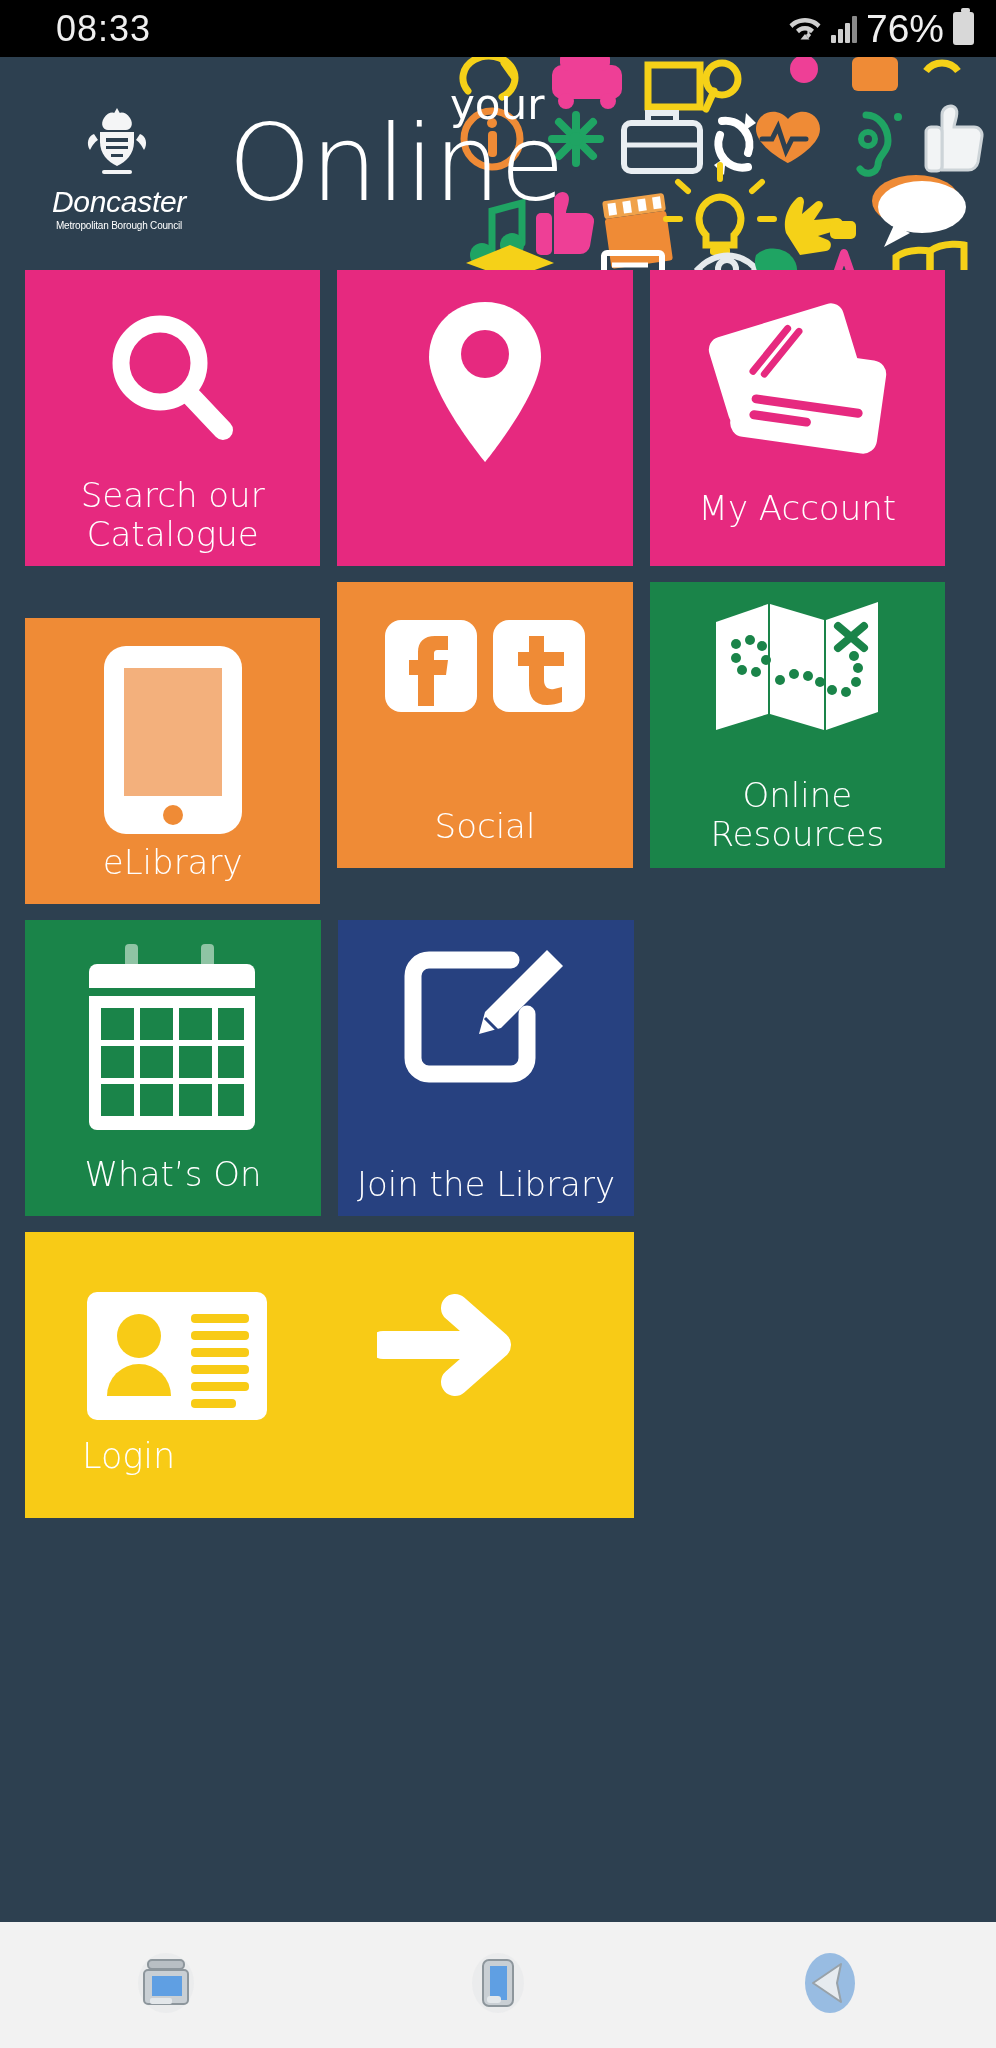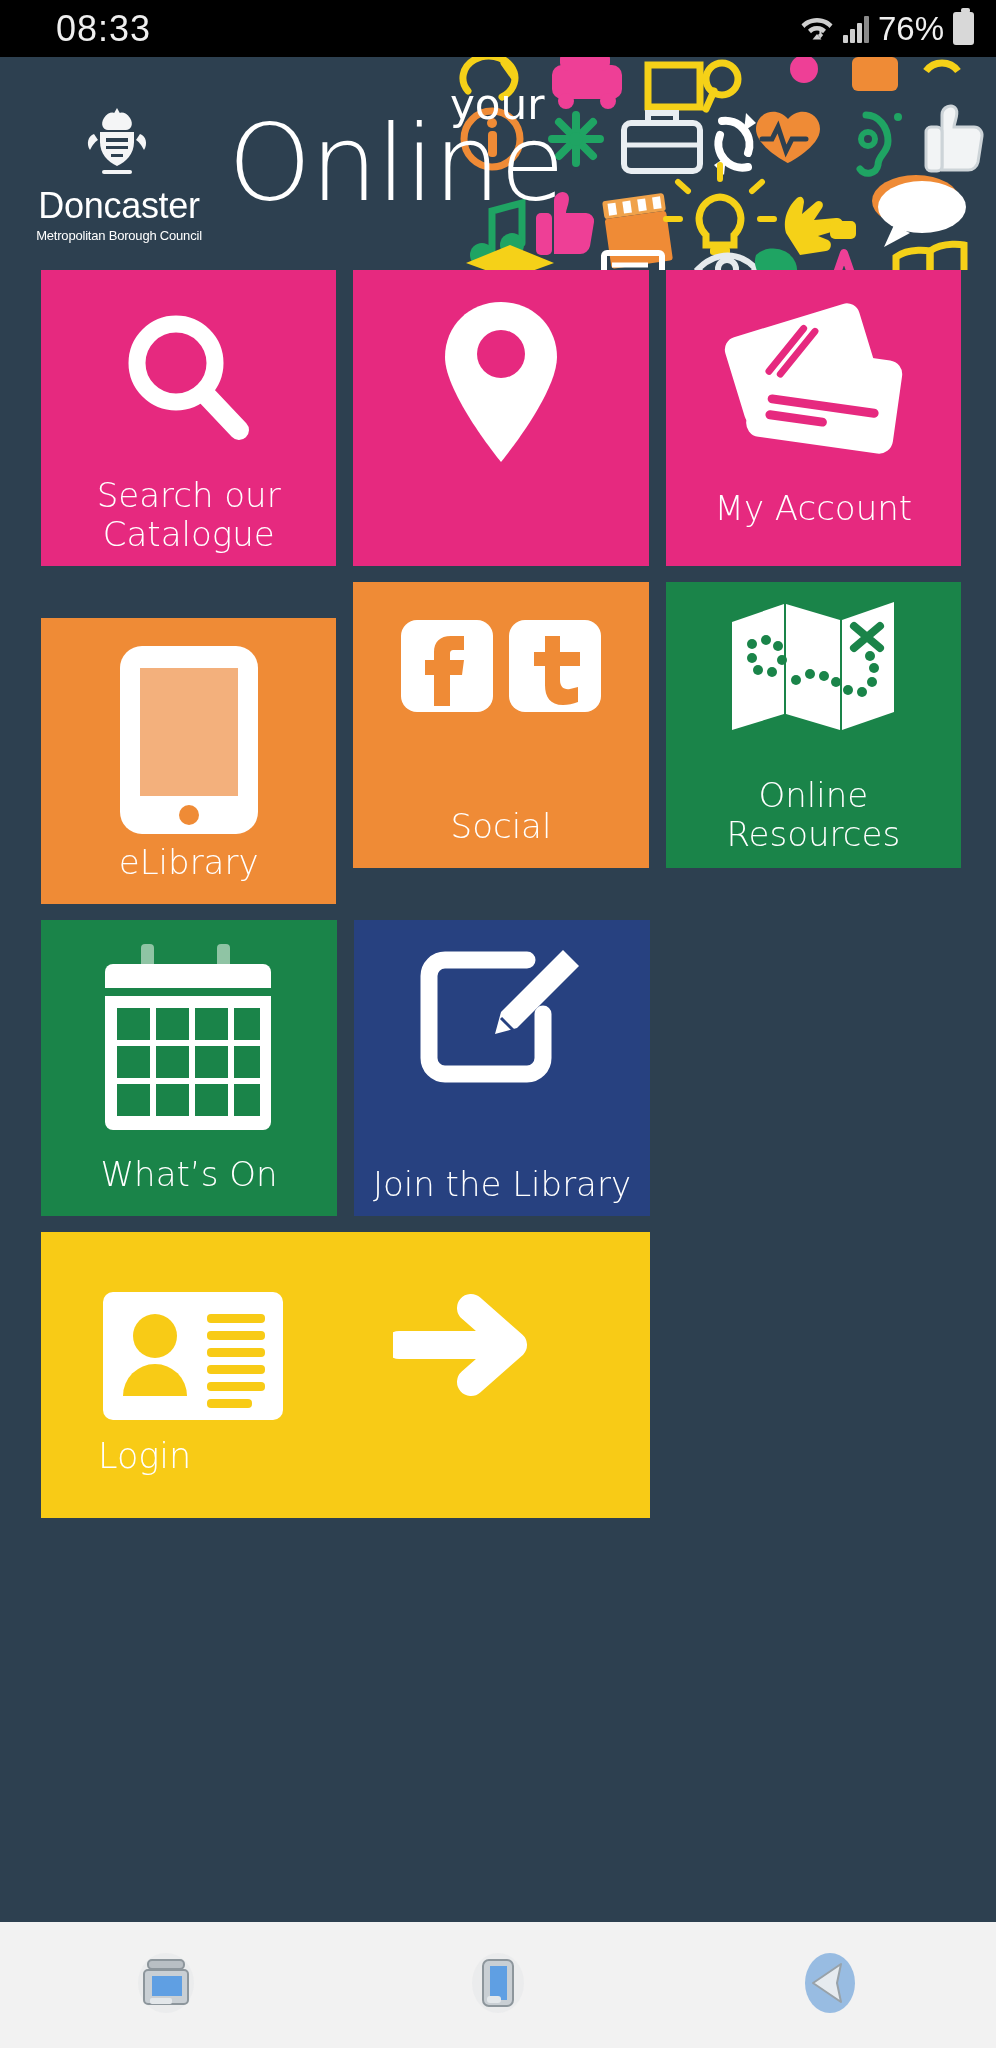--- a/index.html
+++ b/index.html
@@ -13,21 +13,21 @@
 
   
   .statusbar{
     position:absolute; top:0; left:0; width:996px; height:57px;
     background:#000; color:#e8e8e8;
     display:flex; align-items:center; justify-content:space-between;
     padding:0 22px 0 56px;
   }
   .status-time{ font-size:36px; font-weight:400; letter-spacing:1px; color:#efefef;}
   .status-right{ display:flex; align-items:center; gap:9px;}
-  .status-pct{ font-size:33px; color:#efefef; letter-spacing:0px;}
+  .status-pct{ font-size:39px; color:#efefef; letter-spacing:0px;}
   .batt{
     width:21px;height:33px;border:3px solid #d8d8d8;border-radius:3px;position:relative;background:#d8d8d8;
   }
   .batt:before{content:"";position:absolute;top:-7px;left:5px;width:9px;height:5px;background:#d8d8d8;border-radius:2px;}
   .bars{display:flex;align-items:flex-end;gap:2px;height:28px;}
   .bars i{display:block;width:5px;background:#cfcfcf;border-radius:1px;}
   .bars i:nth-child(1){height:8px;}
   .bars i:nth-child(2){height:14px;}
   .bars i:nth-child(3){height:20px;}
   .bars i:nth-child(4){height:27px;background:#8a8a8a;}
@@ -37,34 +37,34 @@
     position:absolute; top:57px; left:0; width:996px; height:213px;
     background:#2d4050; overflow:hidden;
   }
   .header-collage{
     position:absolute; right:0; top:0; width:540px; height:213px; overflow:hidden;
   }
   .crest{ position:absolute; left:78px; top:47px; width:78px; height:80px;}
   .council{
     position:absolute; left:34px; top:128px; width:170px; text-align:center; color:#fff;
   }
-  .council .c1{ font-size:36px; letter-spacing:-.3px;}
-  .council .c2{ font-size:13px; letter-spacing:-.2px; margin-top:1px;}
+  .council .c1{ font-size:30px; letter-spacing:-.3px;font-style:italic;}
+  .council .c2{ font-size:10px; letter-spacing:-.2px; margin-top:1px;}
   .wordmark{ position:absolute; left:228px; top:55px; color:#fff;}
   .wordmark .lib{
     font-size:106px; line-height:104px; font-weight:300; letter-spacing:-1px;
     font-family:"DejaVu Sans", sans-serif;
   }
   .wordmark .your{
     position:absolute; left:222px; top:-32px; font-size:42px; font-weight:400;
     font-family:"DejaVu Sans", sans-serif;
   }
 
   
-  .grid{ position:absolute; left:41px; top:270px; width:920px;}
+  .grid{ position:absolute; left:25px; top:270px; width:920px;}
   .row{ display:flex; gap:17px; margin-bottom:16px;}
   .tile{
     position:relative; width:296px; height:296px; overflow:hidden;
     display:flex; flex-direction:column; align-items:center; justify-content:flex-end;
   }
   .tile.wide{ width:609px; height:286px; align-items:flex-start; justify-content:flex-end;}
   .tile-label{
     color:#fff; font-size:34px; line-height:39px; text-align:center;
     padding:0 6px 12px; width:100%;
     font-family:"DejaVu Sans", sans-serif; font-weight:300;

